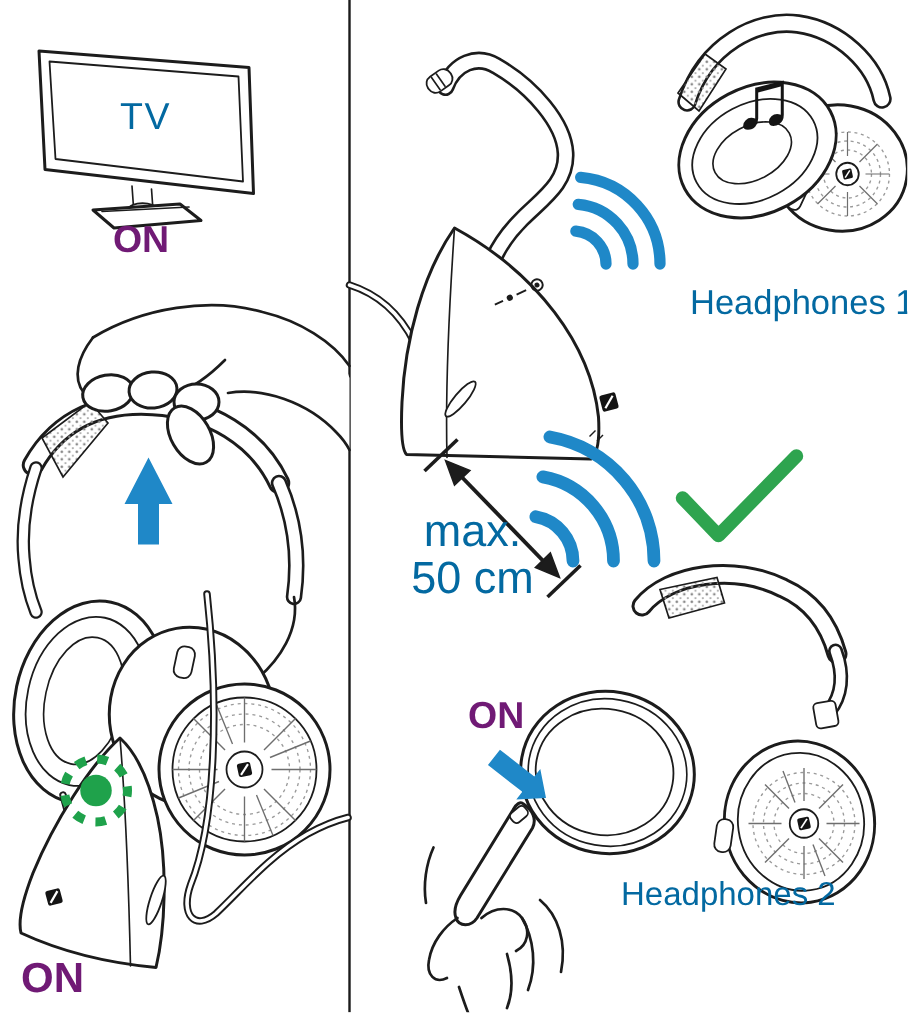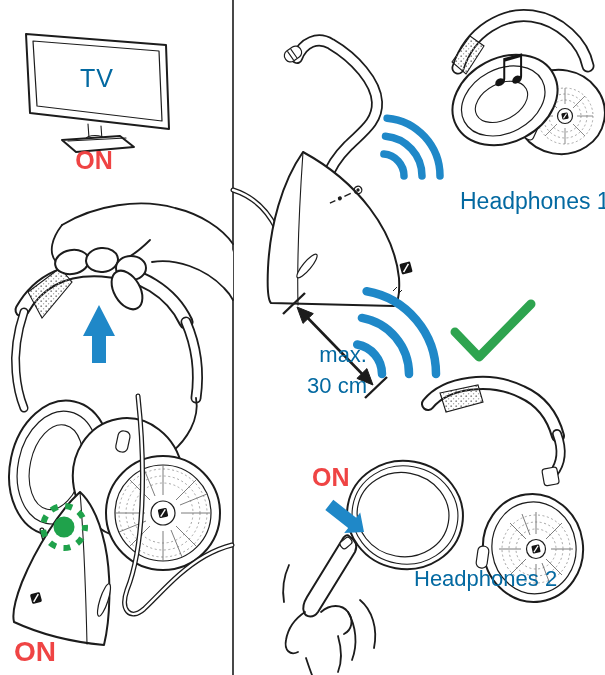--- a/index.html
+++ b/index.html
@@ -1,27 +1,27 @@
 <!DOCTYPE html>
 <html><head>
 <meta charset="utf-8">
 <style>
   html,body{margin:0;padding:0;background:#fff;}
   #stage{position:relative;width:605px;height:675px;background:#fff;overflow:hidden;
          font-family:"Liberation Sans",sans-serif;}
   #art{position:absolute;left:0;top:0;}
   .label{position:absolute;color:#0369a1;white-space:nowrap;}
-  .blue{color:#ef4444;font-weight:700;}
+  .blue{color:#701a75;font-weight:700;}
   .tv-label{left:67px;top:64px;width:60px;text-align:center;font-size:25px;letter-spacing:1px;}
   .tv-on{left:60px;top:146px;width:68px;text-align:center;font-size:25px;}
   .dock-on{left:14px;top:636px;font-size:28px;}
   .hp1-label{left:460px;top:156px;font-size:23px;margin-top:32px;}
-  .hp2-label{left:414px;top:566px;font-size:22px;}
+  .hp2-label{left:414px;top:583px;font-size:22px;}
   .hp2-on{left:312px;top:463px;font-size:25px;}
-  .dist{left:263px;top:339px;width:104px;text-align:right;font-size:22px;line-height:31px;}
+  .dist{left:263px;top:339px;width:104px;text-align:center;font-size:30px;line-height:31px;}
   .note{left:488px;top:38px;font-size:56px;color:#141414;line-height:56px;}
   
   .ln{fill:none;stroke:#1c1c1c;stroke-width:1.8;stroke-linecap:round;stroke-linejoin:round;}
   .ln1{fill:none;stroke:#1c1c1c;stroke-width:1.1;stroke-linecap:round;}
   .fw{fill:#fff;stroke:#1c1c1c;stroke-width:2;stroke-linejoin:round;}
   .fw1{fill:#fff;stroke:#1c1c1c;stroke-width:1.2;stroke-linejoin:round;}
   .tb{fill:none;stroke:#1c1c1c;stroke-linecap:round;}
   .tw{fill:none;stroke:#fff;stroke-linecap:round;}
   .gr{fill:none;stroke:#9a9a9a;stroke-width:.9;}
   .wave{fill:none;stroke:#1f88c8;stroke-linecap:round;}
@@ -285,18 +285,18 @@
   </g>
 </svg>
 
 <div class="label tv-label">TV</div>
 <div class="label blue tv-on">ON</div>
 <div class="label blue dock-on">ON</div>
 <div class="label note">♫</div>
 <div class="label hp1-label">Headphones 1</div>
 <div class="label dist">
   <div>max.</div>
-  <div>30 cm</div>
+  <div>50 cm</div>
 </div>
 <div class="label blue hp2-on">ON</div>
 <div class="label hp2-label">Headphones 2</div>
 
 </div>
 
 </body></html>

